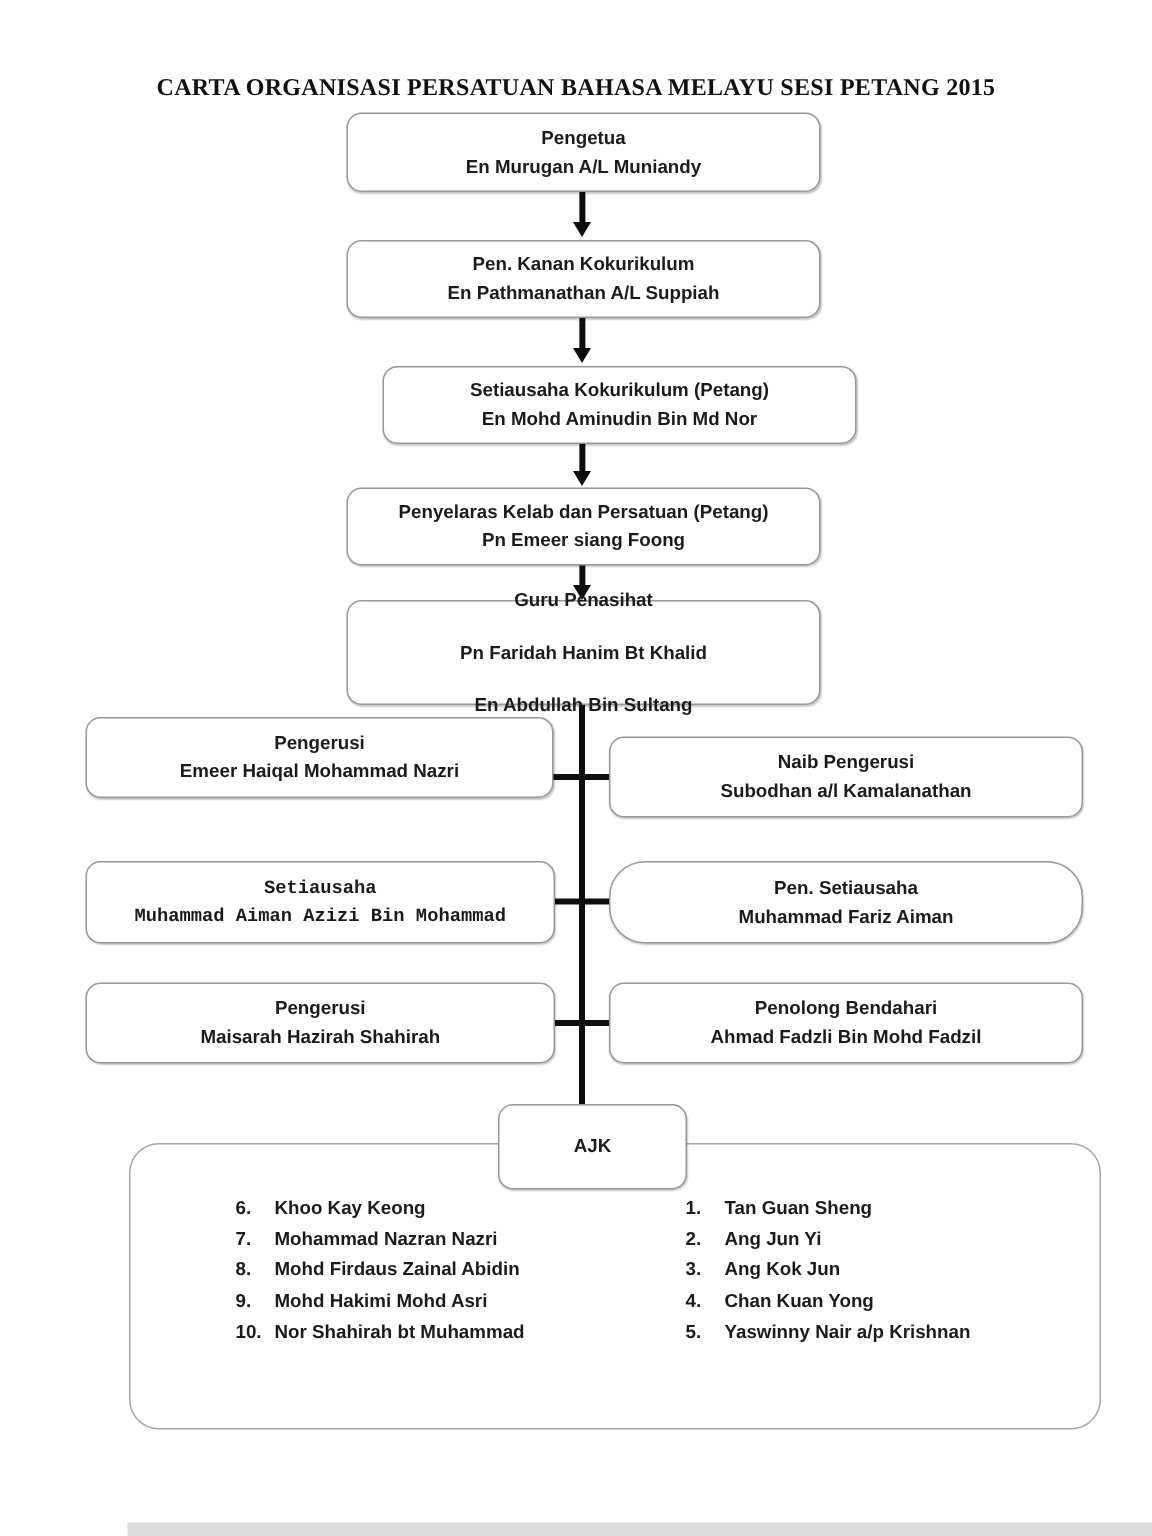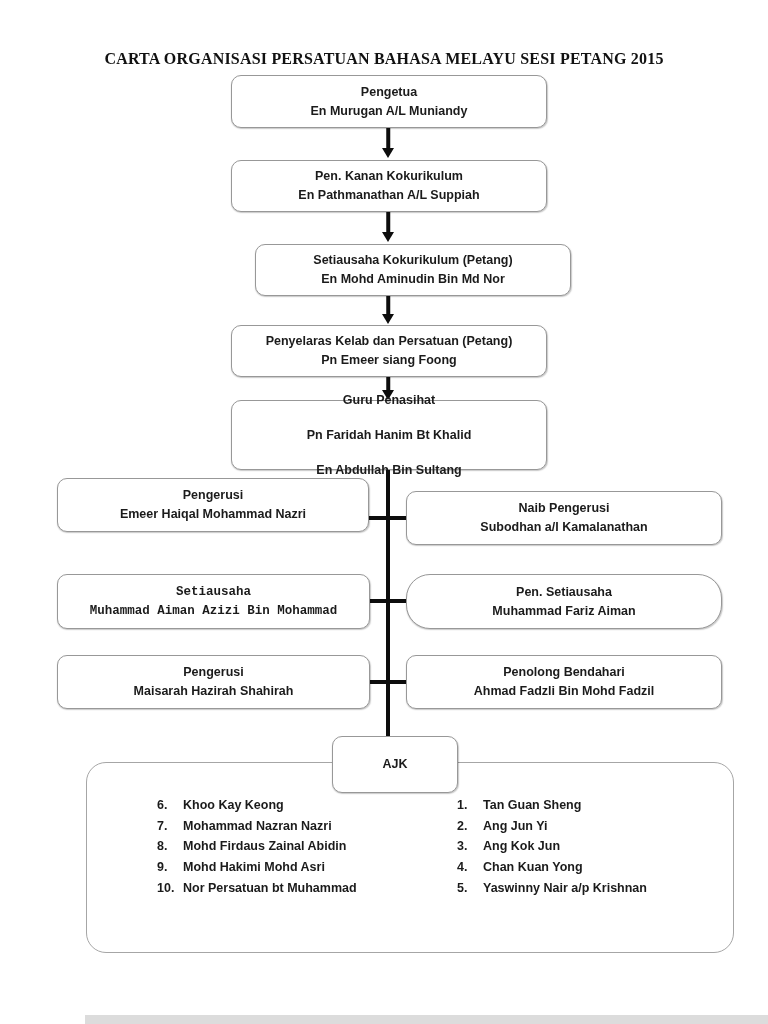--- a/index.html
+++ b/index.html
@@ -143,21 +143,21 @@
     <div class="member-row">
       <span class="num">8.</span>
       <span class="name">Mohd Firdaus Zainal Abidin</span>
     </div>
     <div class="member-row">
       <span class="num">9.</span>
       <span class="name">Mohd Hakimi Mohd Asri</span>
     </div>
     <div class="member-row">
       <span class="num">10.</span>
-      <span class="name">Nor Persatuan bt Muhammad</span>
+      <span class="name">Nor Shahirah bt Muhammad</span>
     </div>
   </div>
 
   <div class="member-list" style="left:457px; top:795px;">
     <div class="member-row">
       <span class="num">1.</span>
       <span class="name">Tan Guan Sheng</span>
     </div>
     <div class="member-row">
       <span class="num">2.</span>

